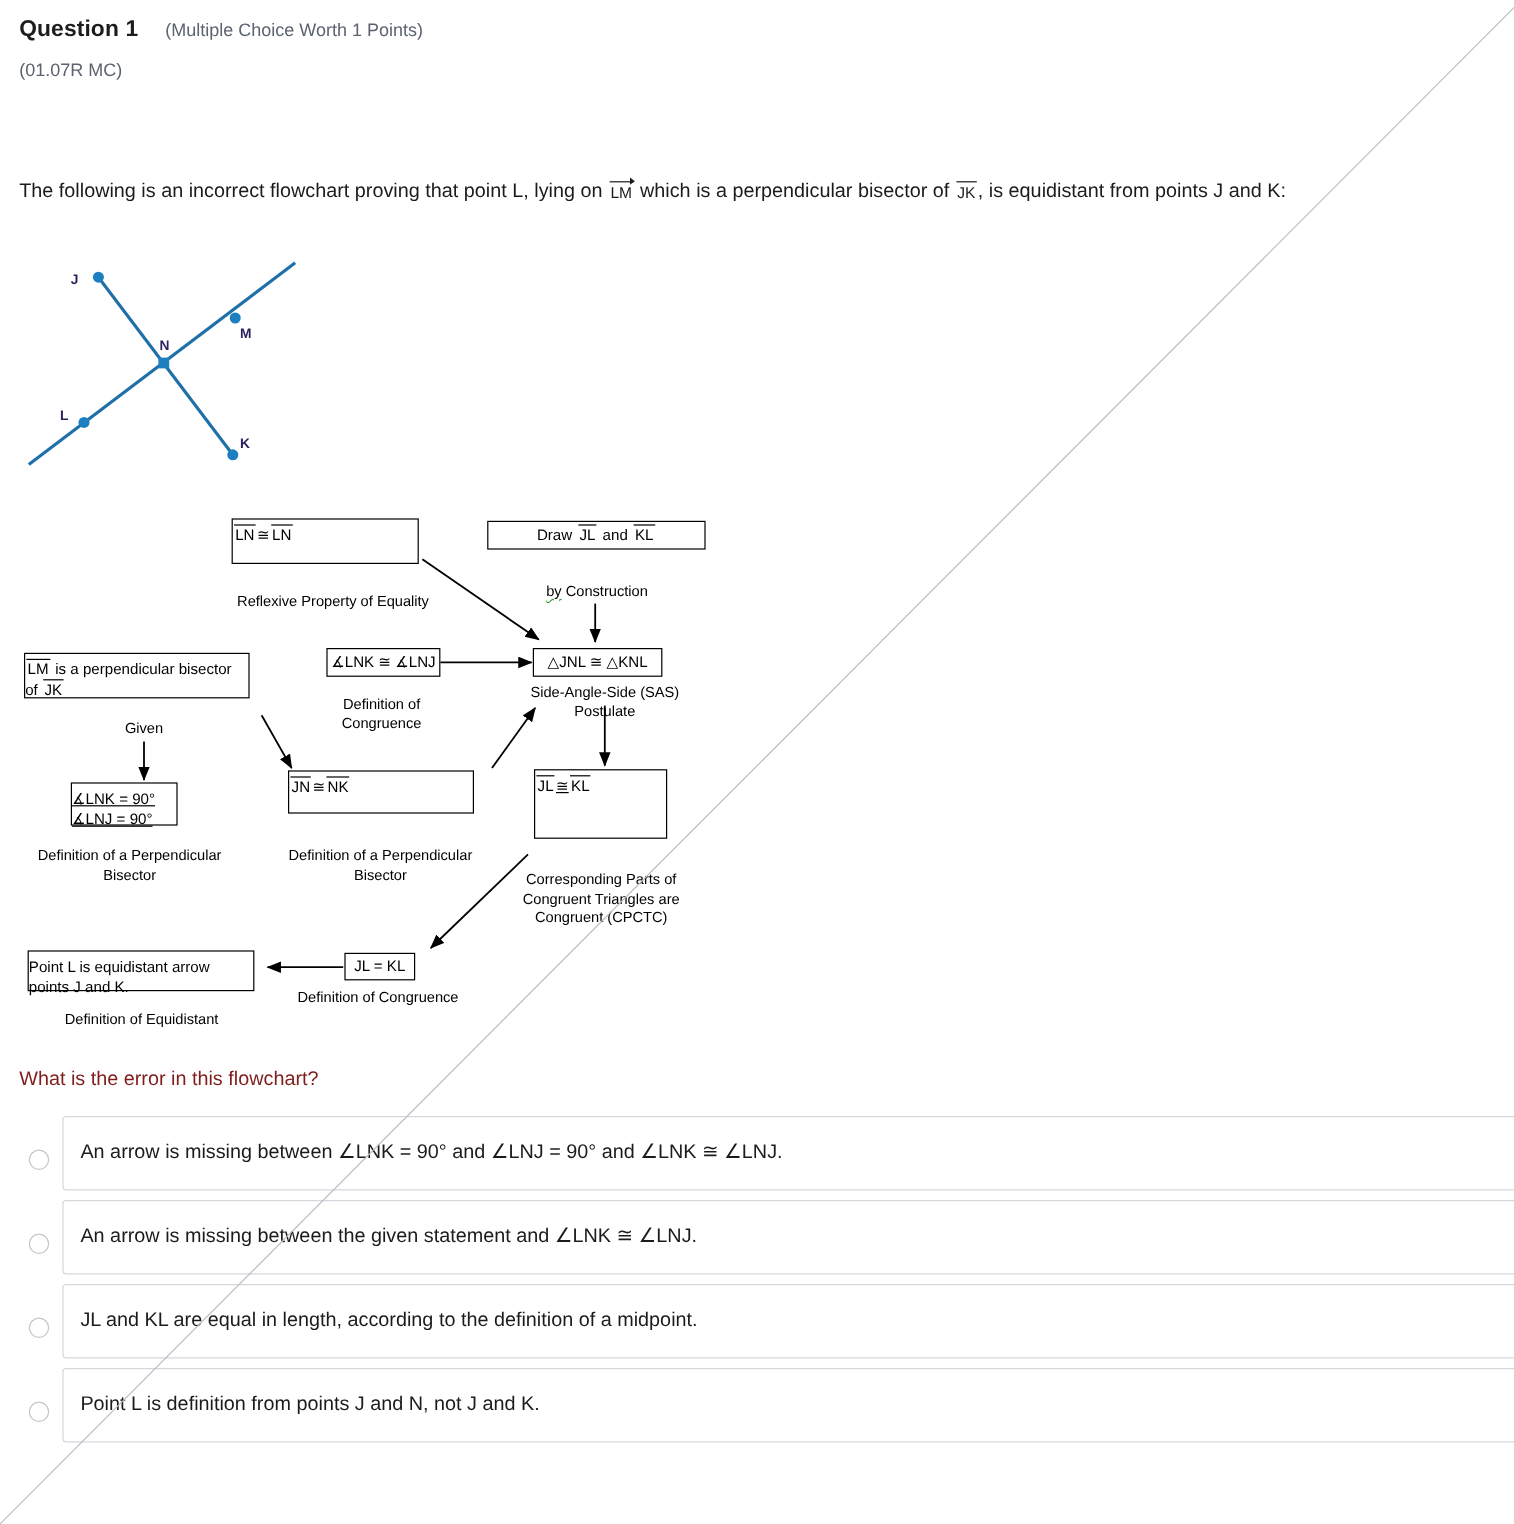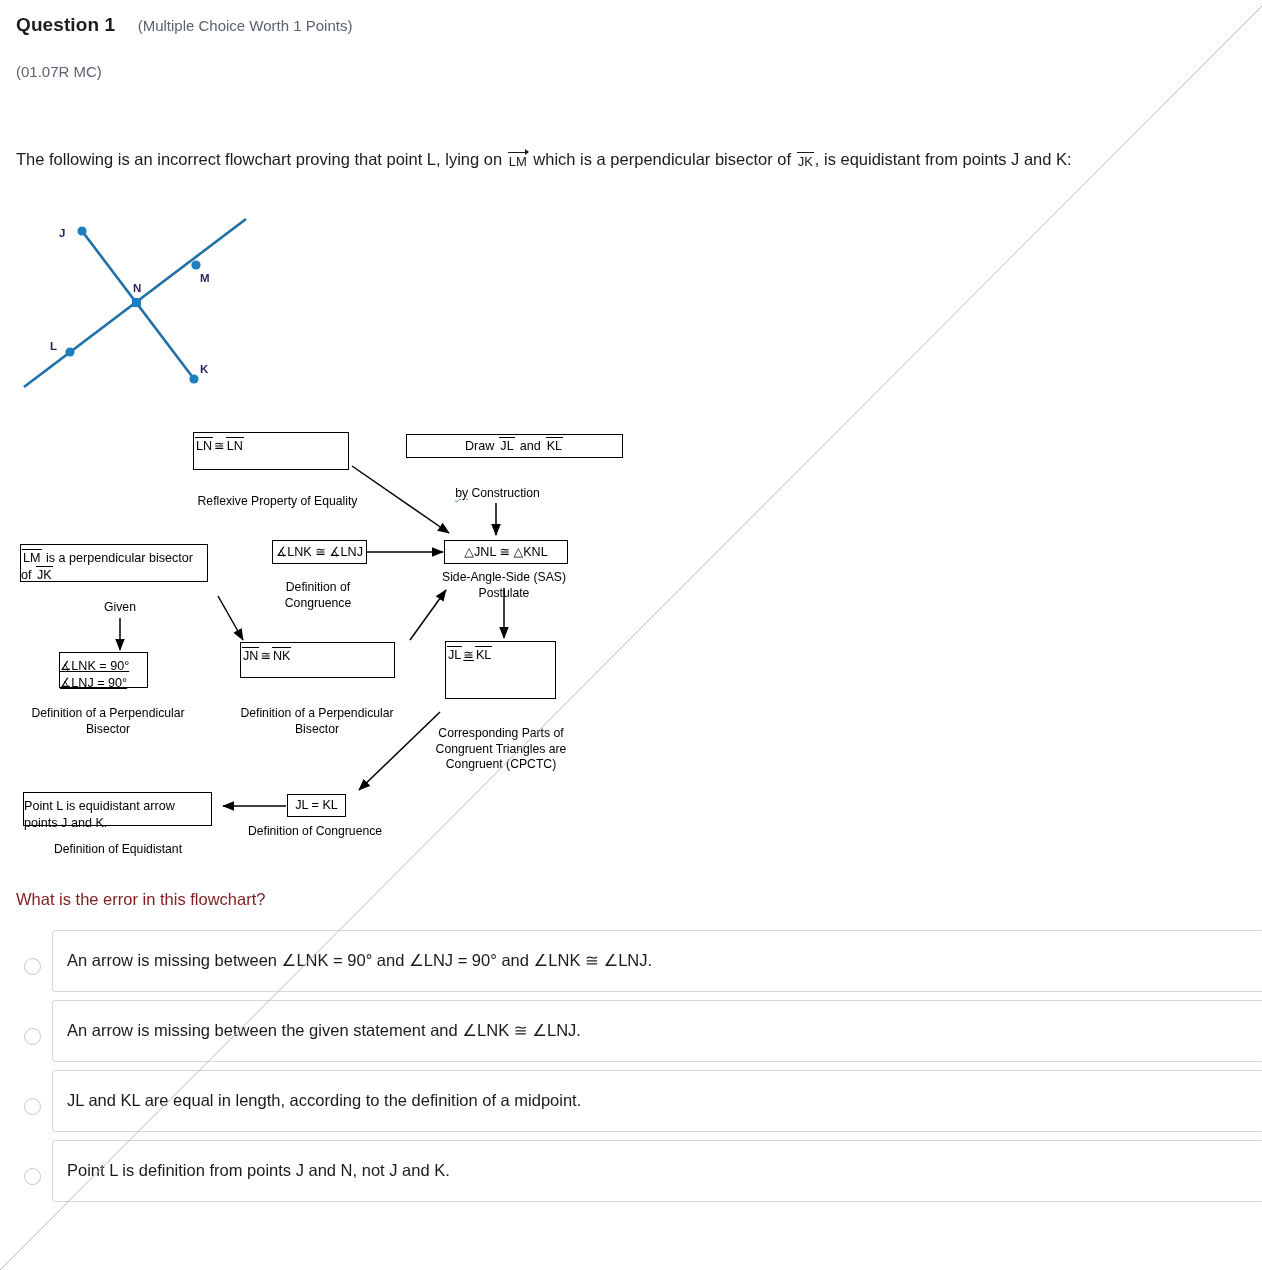--- a/index.html
+++ b/index.html
@@ -40,21 +40,21 @@
     letter-spacing: .1px;
   }
   .qheader .qmeta {
     font-size: 15px;
     color: #5c6370;
     margin-left: 18px;
   }
   .qcode {
     position: absolute;
     left: 16px;
-    top: 63px;
+    top: 50px;
     font-size: 15px;
     color: #5c6370;
   }
 
   
   .prompt {
     position: absolute;
     left: 16px;
     top: 150px;
     font-size: 16.5px;
@@ -272,21 +272,21 @@
     <line x1="440" y1="294" x2="359" y2="372" stroke="#000" stroke-width="1.5" marker-end="url(#ah)"></line>
 
     <line x1="286" y1="388" x2="223" y2="388" stroke="#000" stroke-width="1.5" marker-end="url(#ah)"></line>
   </svg>
 
   <div class="fbox" style="left:193px; top:14px; width:156px; height:38px;">
     <span class="ov">LN</span><span>≅</span><span class="ov">LN</span>
   </div>
   <div class="flabel" style="left:150px; top:76px; width:255px;">Reflexive Property of Equality</div>
 
-  <div class="fbox center-v" style="left:406px; top:16px; width:217px; height:24px;">
+  <div class="fbox center-v" style="left:406px; top:16px; width:182px; height:24px;">
     <span>Draw</span>
       <span class="sp"></span>
       <span class="ov">JL</span>
       <span class="sp"></span>
       <span>and</span>
       <span class="sp"></span>
       <span class="ov">KL</span>
   </div>
   <div class="flabel" style="left:430px; top:68px; width:135px;">
     <span class="misspell">by</span>
@@ -302,21 +302,21 @@
   <div class="flabel" style="left:72px; top:182px; width:96px;">Given</div>
 
   <div class="fbox center-v" style="left:272px; top:122px; width:95px; height:24px;">
     <span>∡LNK ≅ ∡LNJ</span>
   </div>
   <div class="flabel" style="left:262px; top:162px; width:112px;">
     <span>Definition of</span><br>
     <span>Congruence</span>
   </div>
 
-  <div class="fbox center-v" style="left:444px; top:122px; width:124px; height:24px;">
+  <div class="fbox center-v" style="left:444px; top:122px; width:108px; height:24px;">
     <span>△JNL ≅ △KNL</span>
   </div>
   <div class="flabel" style="left:430px; top:152px; width:148px;">
     <span>Side-Angle-Side (SAS)</span><br>
     <span>Postulate</span>
   </div>
 
   <div class="fbox" style="left:59px; top:234px; width:89px; height:36px;text-decoration:underline;">
     <span>∡LNK = 90°</span><br>
     <span>∡LNJ = 90°</span>

